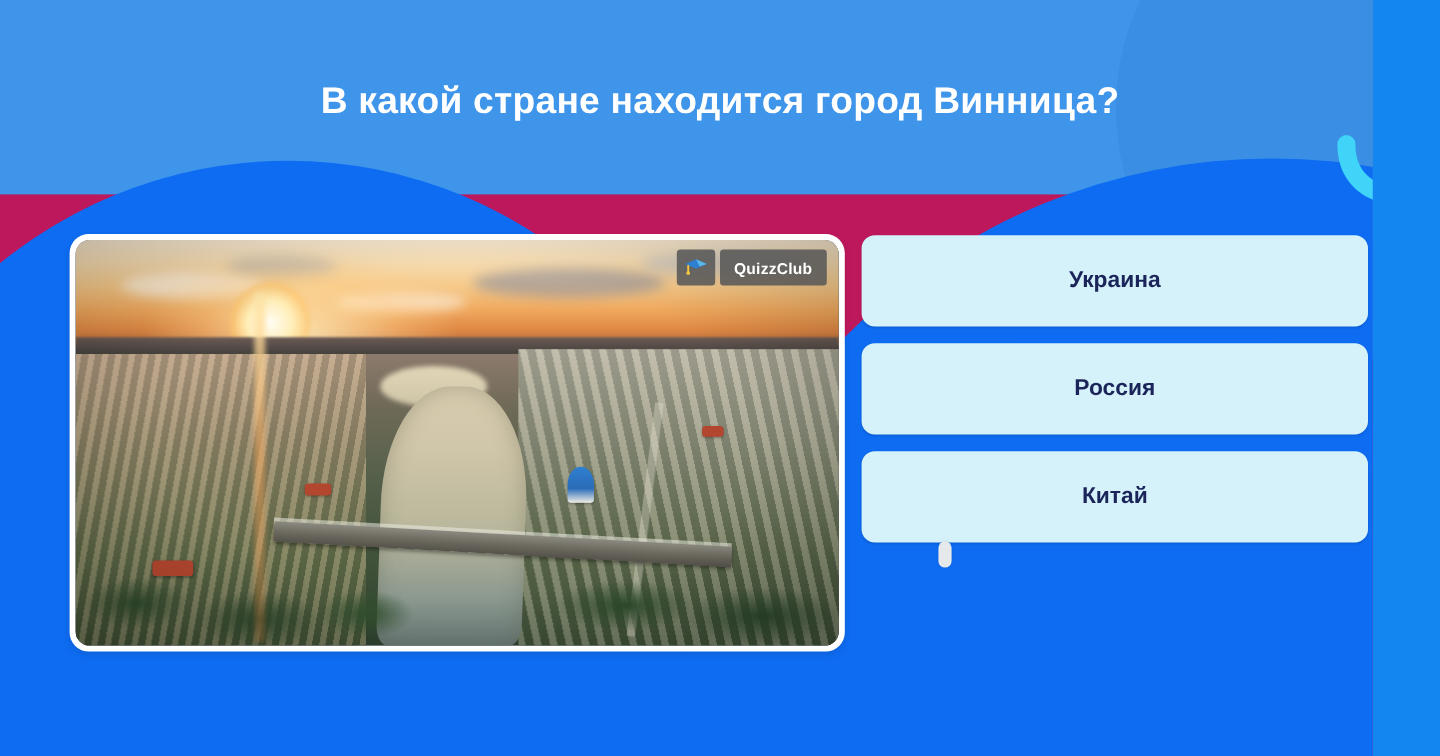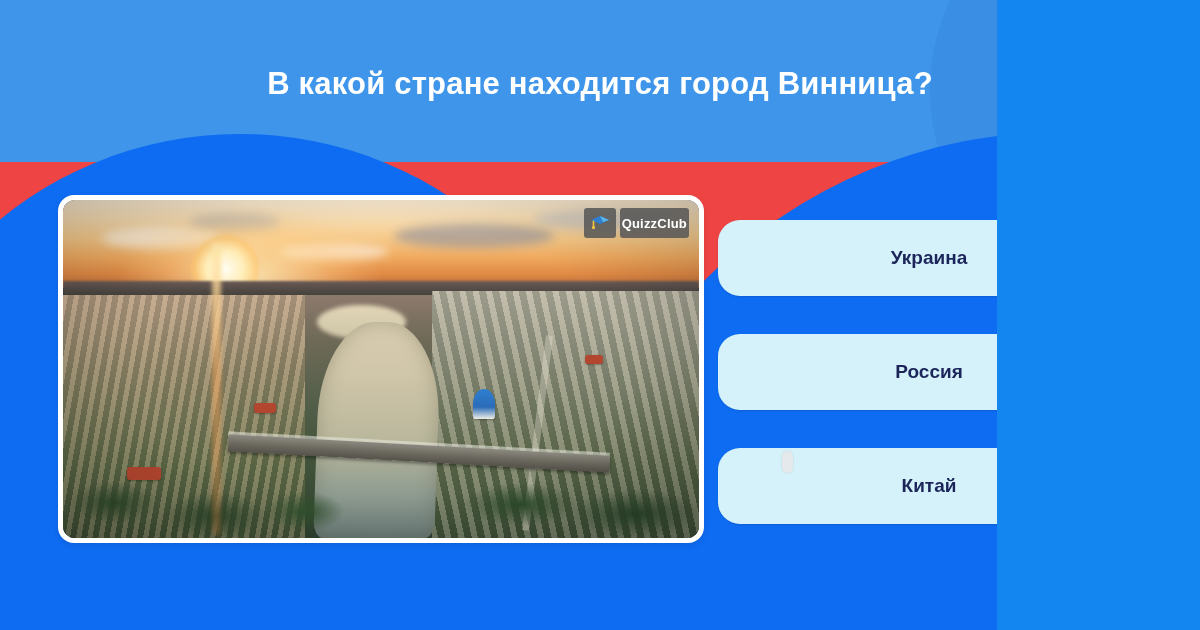--- a/index.html
+++ b/index.html
@@ -9,23 +9,23 @@
   body {
     width: 1200px;
     height: 630px;
     overflow: hidden;
     font-family: "Liberation Sans", sans-serif;
     background: #1486F0;
   }
 
   .stage {
     position: relative;
-    width: 997px;
+    width: 1144px;
     height: 630px;
-    background: #ef4444;
+    background: #be185d;
     overflow: hidden;
   }
 
   
   .bg-top-band {
     position: absolute;
     left: 0; top: 0;
     width: 1200px;
     height: 162px;
     background: #3E95EA;
@@ -255,21 +255,21 @@
   .wm-logo {
     width: 32px; height: 30px;
     background: rgba(86,86,86,0.86);
     border-radius: 3px;
     display: flex;
     align-items: center;
     justify-content: center;
   }
   .wm-name {
     height: 30px;
-    padding: 0 2px;
+    padding: 0 12px;
     background: rgba(86,86,86,0.86);
     border-radius: 3px;
     color: #ffffff;
     font-size: 13px;
     font-weight: bold;
     display: flex;
     align-items: center;
     letter-spacing: 0.2px;
   }
 
@@ -280,31 +280,30 @@
     top: 196px;
     width: 422px;
     z-index: 12;
     display: flex;
     flex-direction: column;
     gap: 14px;
   }
   .answer {
     height: 76px;
     background: #D5F2FB;
-    border-radius: 22px;
+    border-radius: 11px;
     display: flex;
     align-items: center;
     justify-content: center;
     color: #1B2559;
     font-size: 19px;
     font-weight: bold;
     box-shadow: 0 1px 2px rgba(0,0,0,0.12);
     cursor: pointer;
     position: relative;
-    margin-top: 24px;
   }
 
   
   .scroll-thumb {
     position: absolute;
     left: 782px;
     top: 451px;
     width: 11px;
     height: 22px;
     border-radius: 6px;

